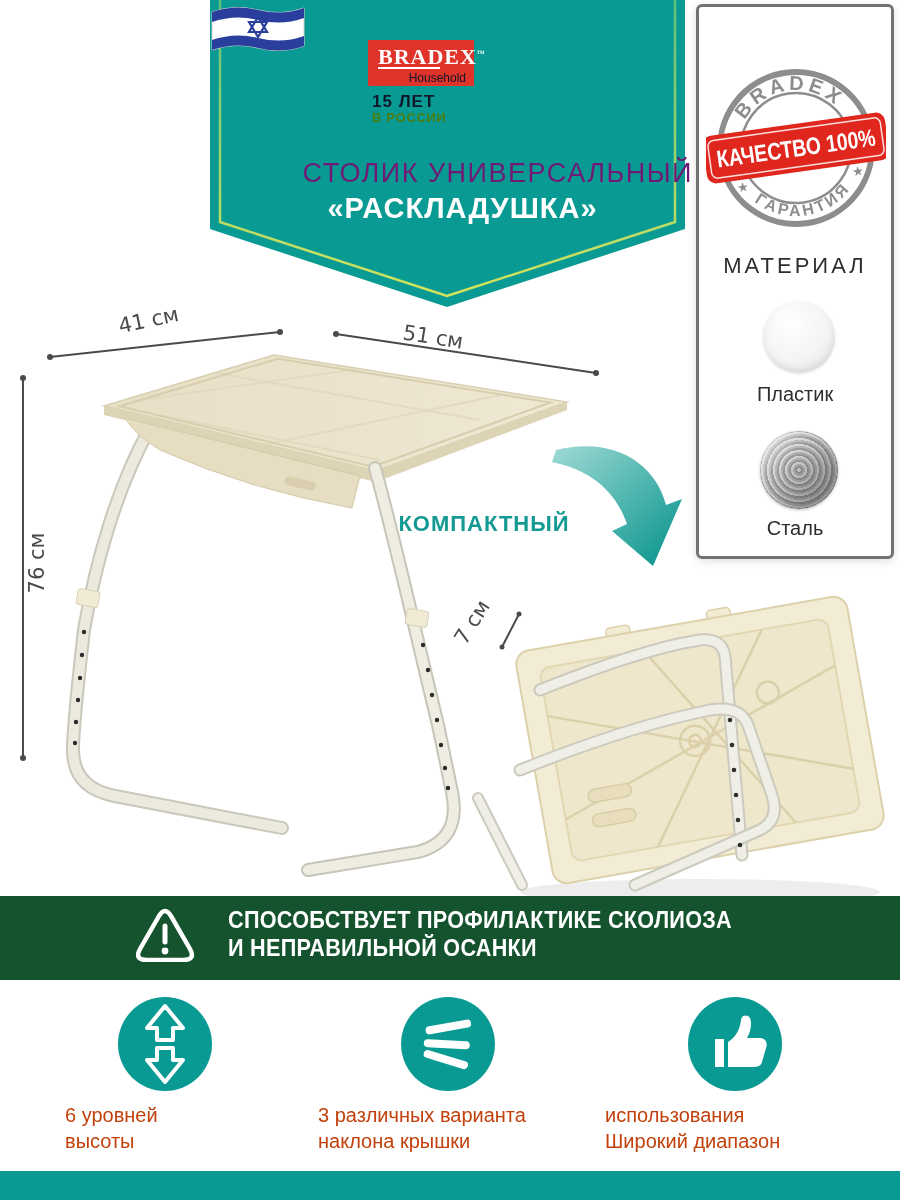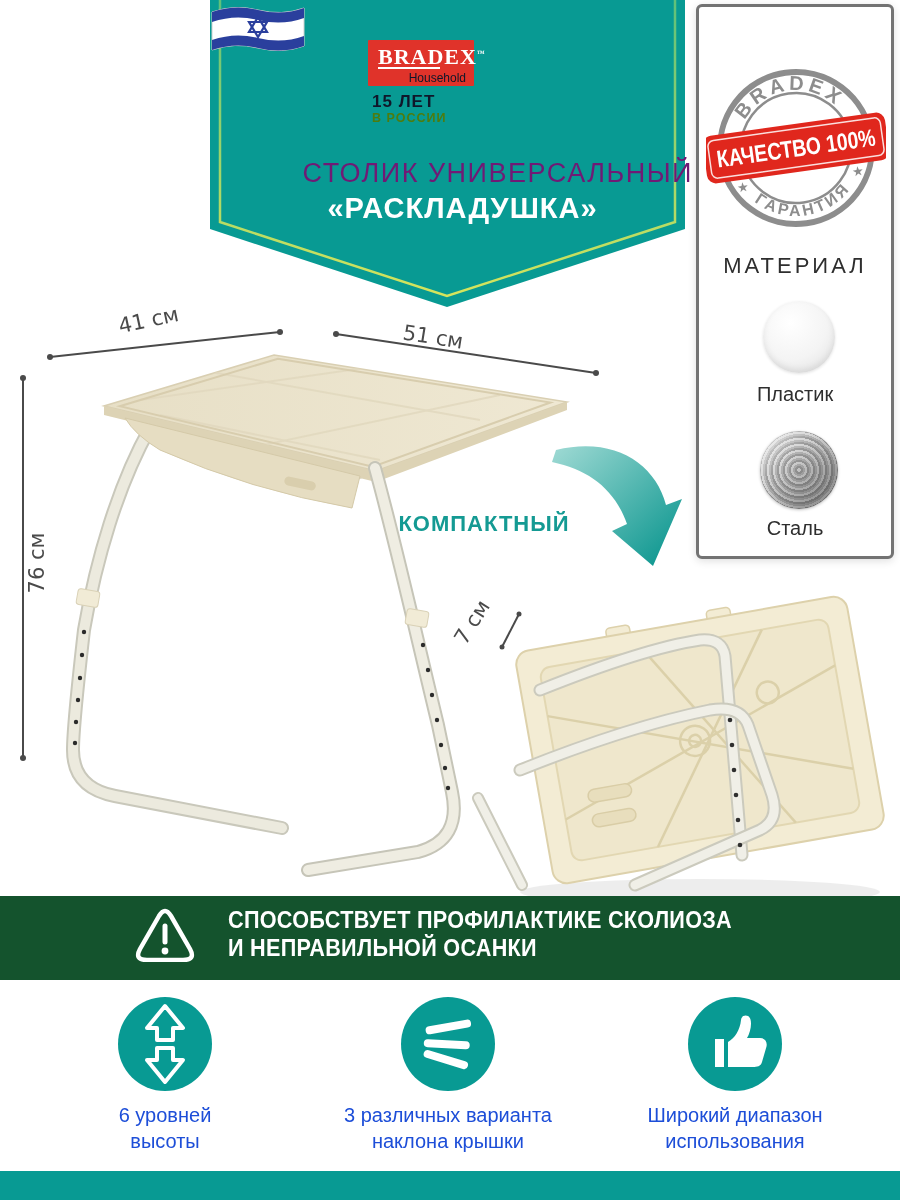--- a/index.html
+++ b/index.html
@@ -49,21 +49,21 @@
 
   
   .band{left:0;top:896px;width:900px;height:84px;background:#14532d;}
   .warn-icon{position:absolute;left:133px;top:8px;}
   .notice-text{position:absolute;left:228px;top:10px;color:#ffffff;font-weight:bold;font-size:23px;
                line-height:28px;transform:scaleX(.94);transform-origin:left center;letter-spacing:.3px;}
 
   
   .feature-circle{position:absolute;width:94px;height:94px;border-radius:50%;background:#089a93;}
   .feature-circle svg{position:absolute;left:0;top:0;}
-  .feature-caption{position:absolute;top:1102px;font-size:20px;line-height:26px;color:#1d4ed8;text-align:center;}
+  .feature-caption{position:absolute;top:1102px;font-size:20px;line-height:26px;color:#c2410c;text-align:left;}
 
   .footer-bar{left:0;top:1171px;width:900px;height:29px;background:#089a93;}
 
   .dimtext{font-family:"DejaVu Sans", sans-serif;fill:#4a4a4a;font-size:21px;}
 </style>
 </head>
 <body>
 
 <div class="page">
 
@@ -293,19 +293,19 @@
     <div>наклона крышки</div>
   </div>
 
   <div class="feature-circle" style="left:688px;top:997px;">
     <svg width="94" height="94" viewBox="0 0 94 94">
       <path d="M 27,42 h 9 v 28 h -9 z" fill="#ffffff"></path>
       <path d="M 40,70 L 40,45 C 47,41 52,33 53,23 C 53.5,17.5 61,17 62.5,22.5 C 64,28 62,36 59,41 L 72,41 C 77,41 79.5,45 78.5,49.5 L 74,65 C 72.8,69.5 69,70 65,70 Z" fill="#ffffff"></path>
     </svg>
   </div>
   <div class="feature-caption" style="left:605px;width:260px;">
+    <div>использования</div>
     <div>Широкий диапазон</div>
-    <div>использования</div>
   </div>
 
   <div class="abs footer-bar"></div>
 
 </div>
 
 </body></html>

